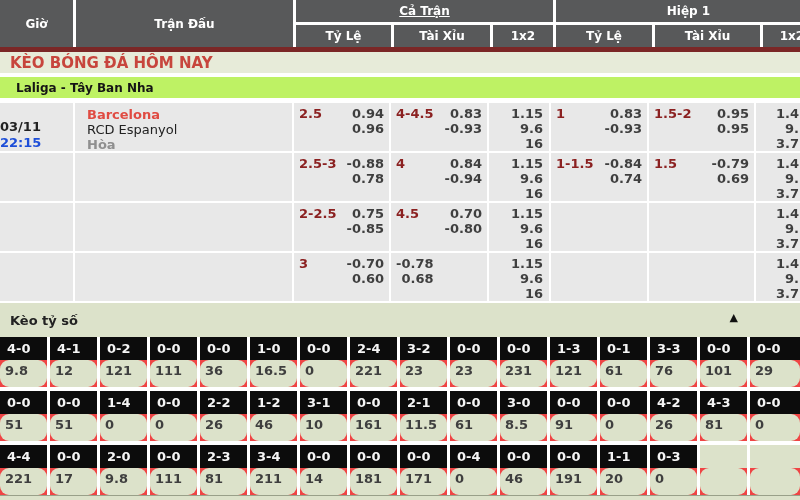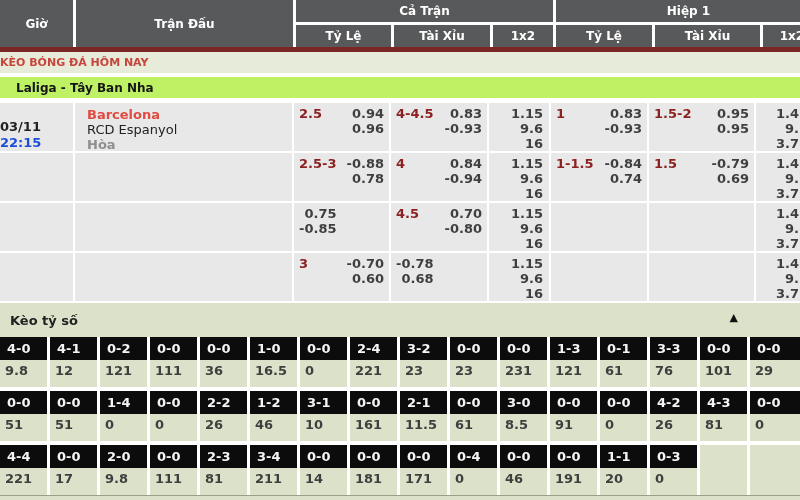--- a/index.html
+++ b/index.html
@@ -3,26 +3,26 @@
 <meta charset="utf-8">
 <style>
   html,body{margin:0;padding:0;}
   body{width:800px;height:500px;background:#fff;font-family:"DejaVu Sans","Liberation Sans",sans-serif;overflow:hidden;}
   .page{width:800px;height:500px;position:relative;}
 
   
   .hdr{display:grid;grid-template-columns:73px 217px 95px 96px 60px 96px 105px 58px;grid-template-rows:22px 22px;gap:3px;background:#fff;}
   .hcell{background:#58595a;color:#fff;display:flex;align-items:center;justify-content:center;font-size:12px;font-weight:bold;}
   .rspan{grid-row:1/3;}
-  .ft-span{grid-column:3/6;}
+  .ft-span{grid-column:3/6;text-decoration:underline;}
   .h1-span{grid-column:6/9;}
   .redline{height:5px;background:#7b2726;}
 
   
-  .title-bar{height:21px;background:#e7ebd9;color:#c7453c;font-size:11px;font-weight:bold;display:flex;align-items:center;box-sizing:border-box;}
+  .title-bar{height:21px;background:#e7ebd9;color:#c7453c;font-size:15px;font-weight:bold;display:flex;align-items:center;padding-left:10px;box-sizing:border-box;}
   .gap4{height:4px;background:#fff;}
   .league-bar{height:21px;background:#bef264;color:#151515;font-size:12px;font-weight:bold;display:flex;align-items:center;padding-left:16px;box-sizing:border-box;}
   .gap5{height:5px;background:#fff;}
 
   
   .orow{display:grid;grid-template-columns:73px 217px 95px 96px 60px 96px 105px 58px;gap:2px;background:#fff;margin-bottom:2px;height:48px;}
   .ocell{background:#e8e8e8;box-sizing:border-box;overflow:hidden;}
   .c-time{padding-top:16px;}
   .d-date{color:#222;font-weight:bold;font-size:13px;line-height:16px;}
   .d-time{color:#1d4ed8;font-weight:bold;font-size:13px;line-height:16px;}
@@ -39,21 +39,21 @@
   
   .score-section{background:#dce2ca;height:199px;box-sizing:border-box;}
   .score-bar{height:34px;position:relative;display:flex;align-items:center;padding-left:10px;box-sizing:border-box;}
   .score-bar .lbl{color:#222;font-size:13px;font-weight:bold;}
   .tri{position:absolute;right:62px;top:9px;font-size:11px;color:#111;cursor:pointer;line-height:11px;}
   .sgrow{display:flex;background:#ef4444;border-bottom:4px solid #fff;}
   .sgrow.last{border-bottom:1px solid #99a089;}
   .sgcell{width:50px;box-sizing:border-box;border-right:3px solid #fff;}
   .sgcell:last-child{border-right:none;}
   .sscore{height:23px;background:#0c0c0c;color:#f5f5f5;font-weight:bold;font-size:13px;line-height:23px;padding-left:7px;box-sizing:border-box;}
-  .sval{height:27px;background:#dce2ca;color:#3f3f3f;font-weight:bold;font-size:13px;padding:3px 0 0 5px;box-sizing:border-box;}
+  .sval{height:27px;background:#dce2ca;color:#3f3f3f;font-weight:bold;font-size:13px;padding:3px 0 0 5px;box-sizing:border-box;border-radius:9px;}
   .sgcell.empty .sscore{background:#dce2ca;}
 </style>
 </head>
 <body>
 
 <div class="page">
 
   <div class="hdr">
     <div class="hcell rspan">Giờ</div>
     <div class="hcell rspan">Trận Đấu</div>
@@ -170,20 +170,21 @@
         <div class="ocell c-1x2">
           <div class="num">1.42</div>
           <div class="num">9.2</div>
           <div class="num">3.75</div>
         </div>
       </div>
       <div class="orow">
         <div class="ocell c-time"></div>
         <div class="ocell c-match"></div>
         <div class="ocell c-pair">
+          <div class="hline">2-2.5</div>
           <div class="nums">
             <div class="num">0.75</div>
             <div class="num">-0.85</div>
           </div>
         </div>
         <div class="ocell c-pair">
           <div class="hline">4.5</div>
           <div class="nums">
             <div class="num">0.70</div>
             <div class="num">-0.80</div>

